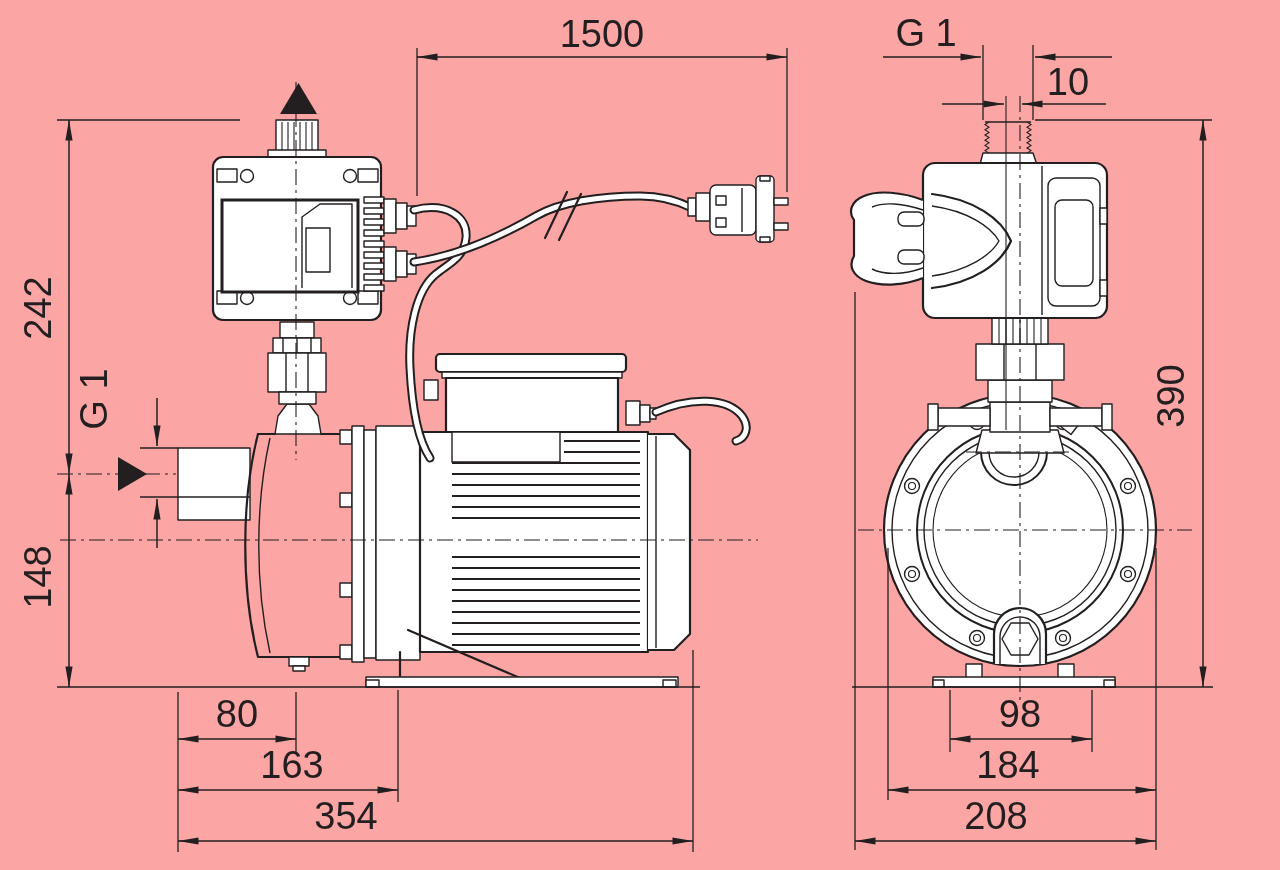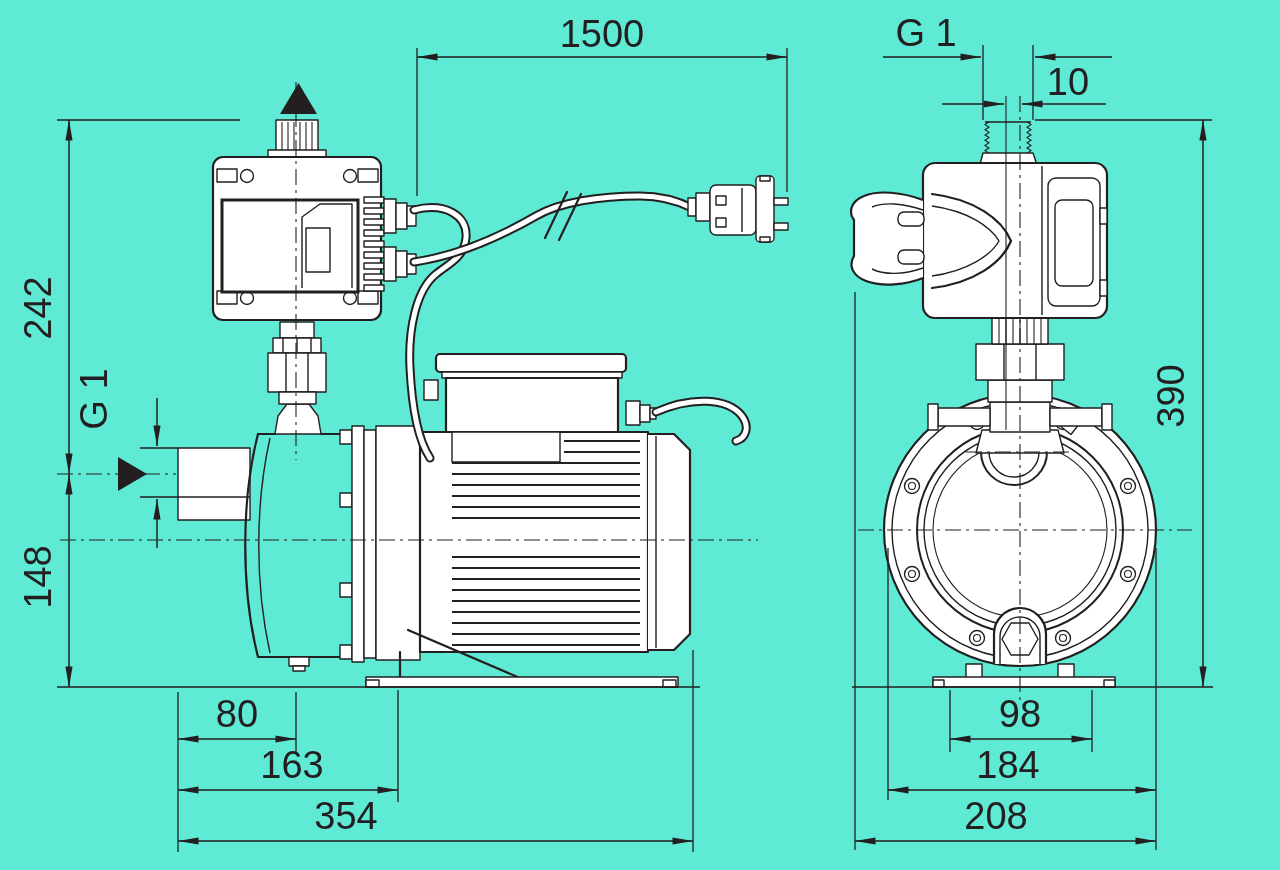--- a/index.html
+++ b/index.html
@@ -1,16 +1,16 @@
 <!DOCTYPE html>
 <html><head>
 <meta charset="utf-8">
 <style>
   html,body{margin:0;padding:0;background:#ffffff;}
-  #canvas{position:relative;width:1280px;height:870px;background:#5eead4;overflow:hidden;
+  #canvas{position:relative;width:1280px;height:870px;background:#fca5a5;overflow:hidden;
           font-family:"Liberation Sans",sans-serif;}
   svg{display:block}
   .dim-text{font-family:"Liberation Sans",sans-serif;font-size:38px;fill:#231f20;}
   .outline{stroke:#231f20;fill:none;stroke-width:2.2;stroke-linejoin:round;stroke-linecap:round;}
   .outline-w{stroke:#231f20;fill:#ffffff;stroke-width:2.2;stroke-linejoin:round;}
   .detail{stroke:#231f20;fill:none;stroke-width:1.4;stroke-linejoin:round;}
   .detail-w{stroke:#231f20;fill:#ffffff;stroke-width:1.4;stroke-linejoin:round;}
   .fin{stroke:#231f20;stroke-width:1.8;}
   .dim{stroke:#231f20;stroke-width:1.5;fill:none;}
   .ext{stroke:#231f20;stroke-width:1.3;fill:none;}

